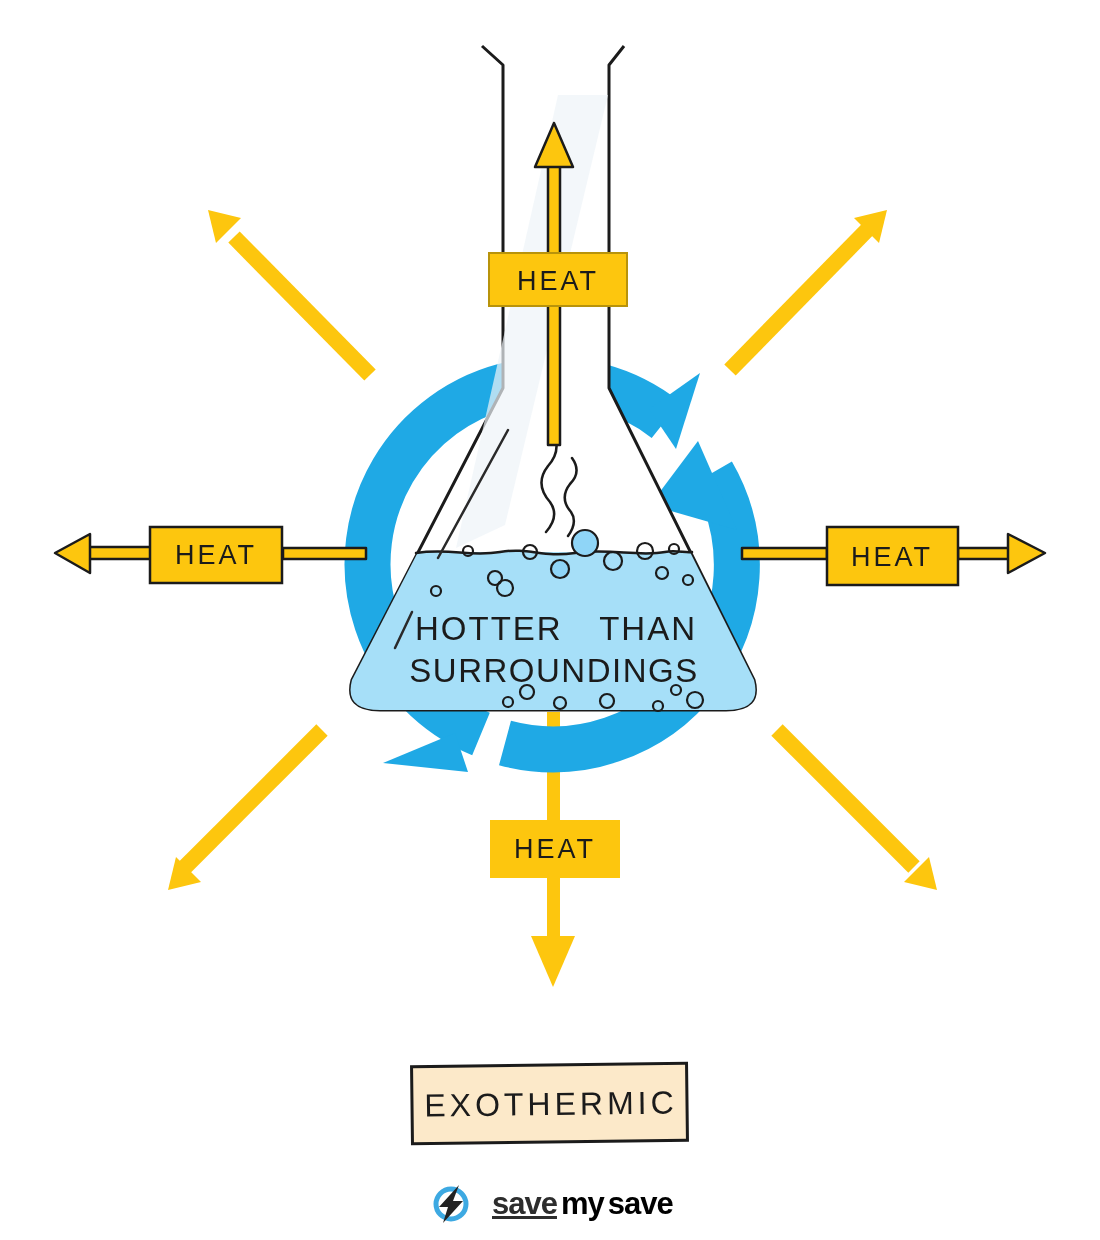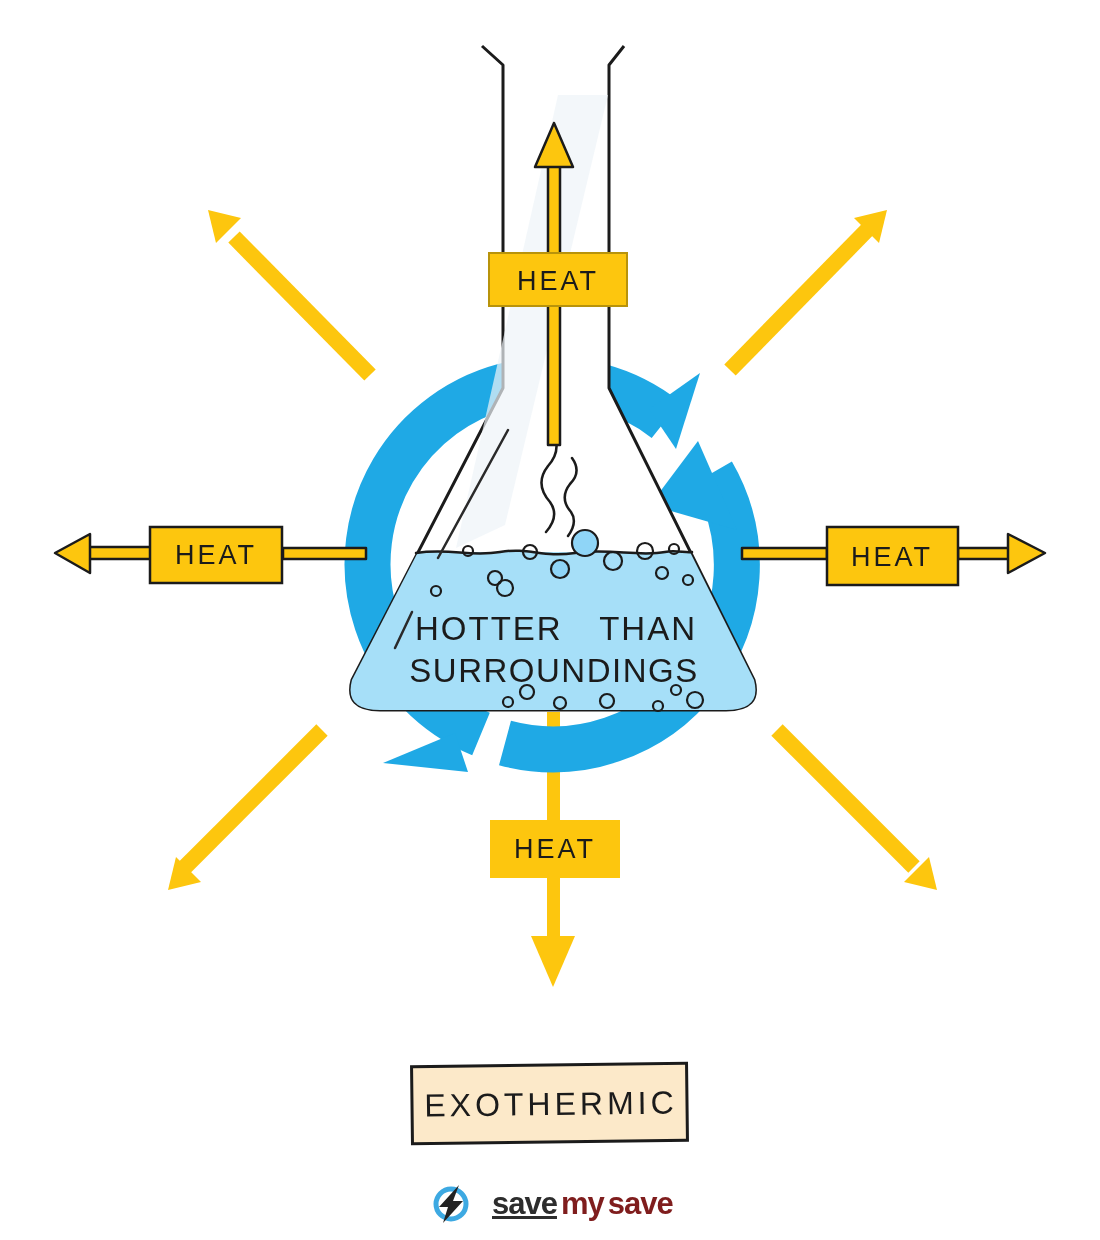--- a/index.html
+++ b/index.html
@@ -6,21 +6,21 @@
   body{width:1100px;height:1240px;position:relative;font-family:"Liberation Sans",sans-serif;overflow:hidden;}
   #stage{position:absolute;left:0;top:0;width:1100px;height:1240px;}
   svg text{font-family:"Liberation Sans","DejaVu Sans",sans-serif;fill:#1b1b1b;}
   .heat-text{font-size:27px;letter-spacing:3px;}
   .flask-line1{font-size:33px;letter-spacing:2px;word-spacing:26px;}
   .flask-line2{font-size:33px;letter-spacing:1.5px;}
   .result-text{font-size:32px;letter-spacing:4px;}
   #brand{position:absolute;left:430px;top:1180px;width:260px;height:46px;display:flex;align-items:center;}
   #brand .word{font-weight:bold;font-size:31px;letter-spacing:-1px;line-height:1;}
   #brand .dark{color:#2d2d2d;margin-left:20px;text-decoration:underline;}
-  #brand .blue{color:#7f1d1d;margin-left:4px;text-align:center;}
+  #brand .blue{color:#000000;margin-left:4px;text-align:center;}
 </style>
 </head>
 <body>
 
 <div id="stage">
 <svg width="1100" height="1240" viewBox="0 0 1100 1240">
 
   <g fill="#FDC60E" stroke="none">
     <line x1="370" y1="375" x2="234" y2="237" stroke="#FDC60E" stroke-width="16"></line>
     <polygon points="208,210 241,218 216,243"></polygon>

